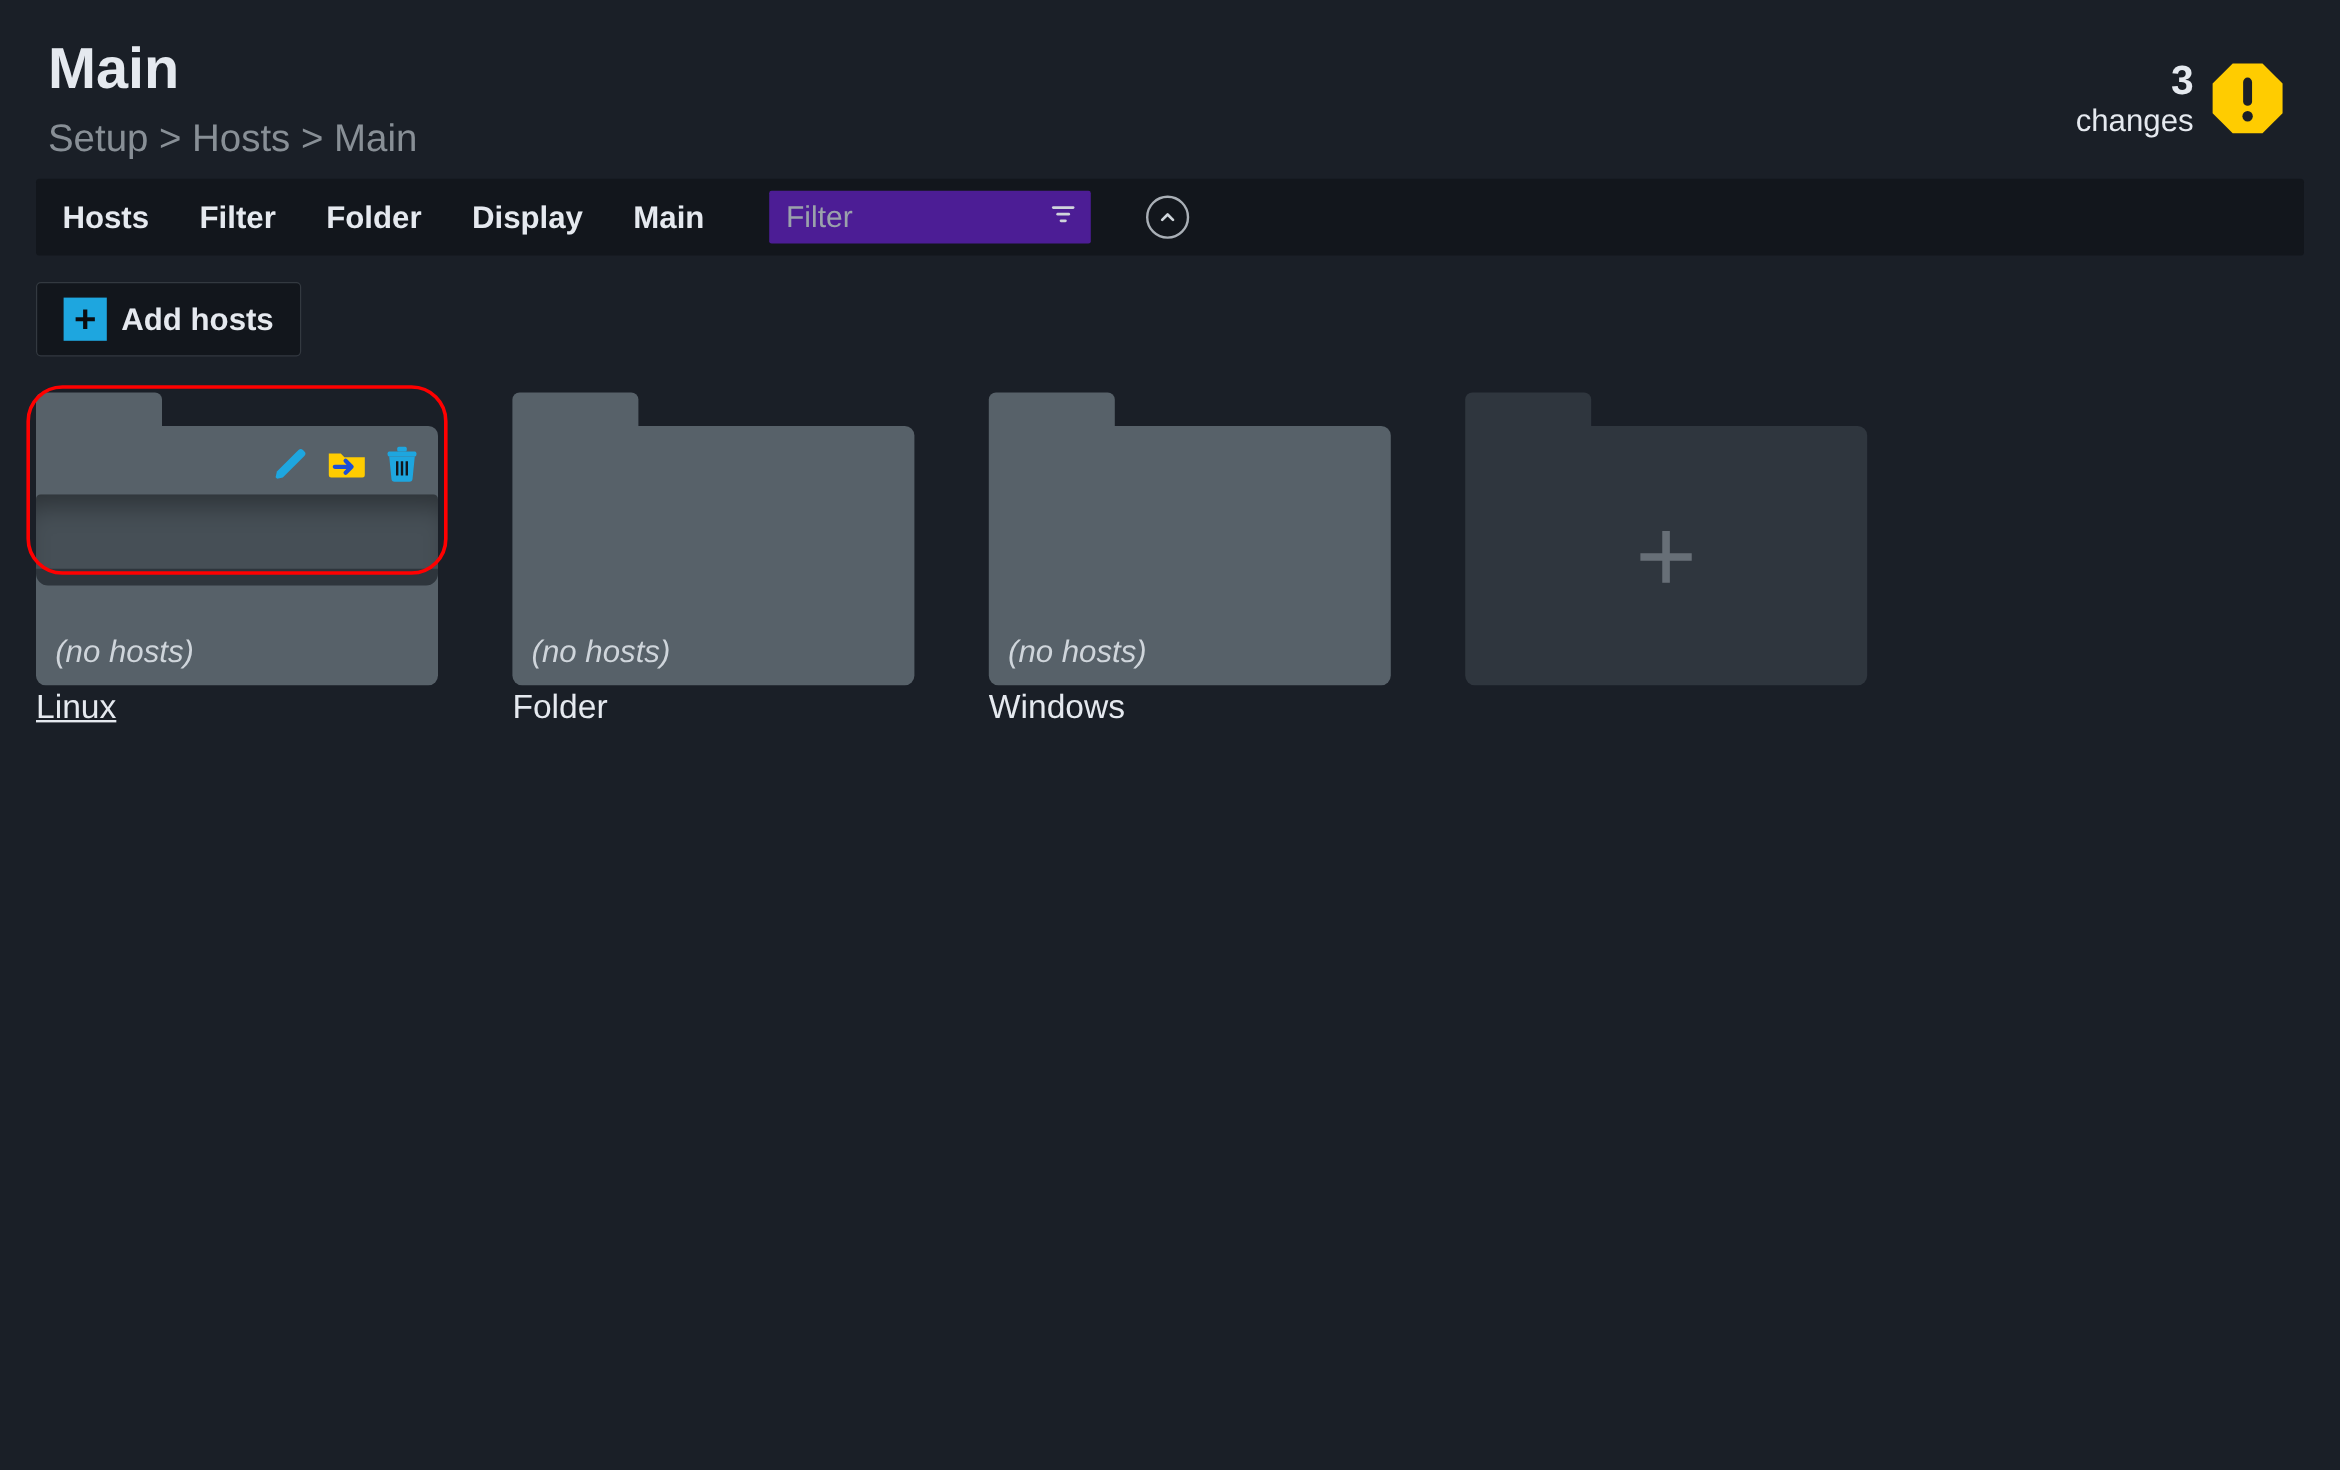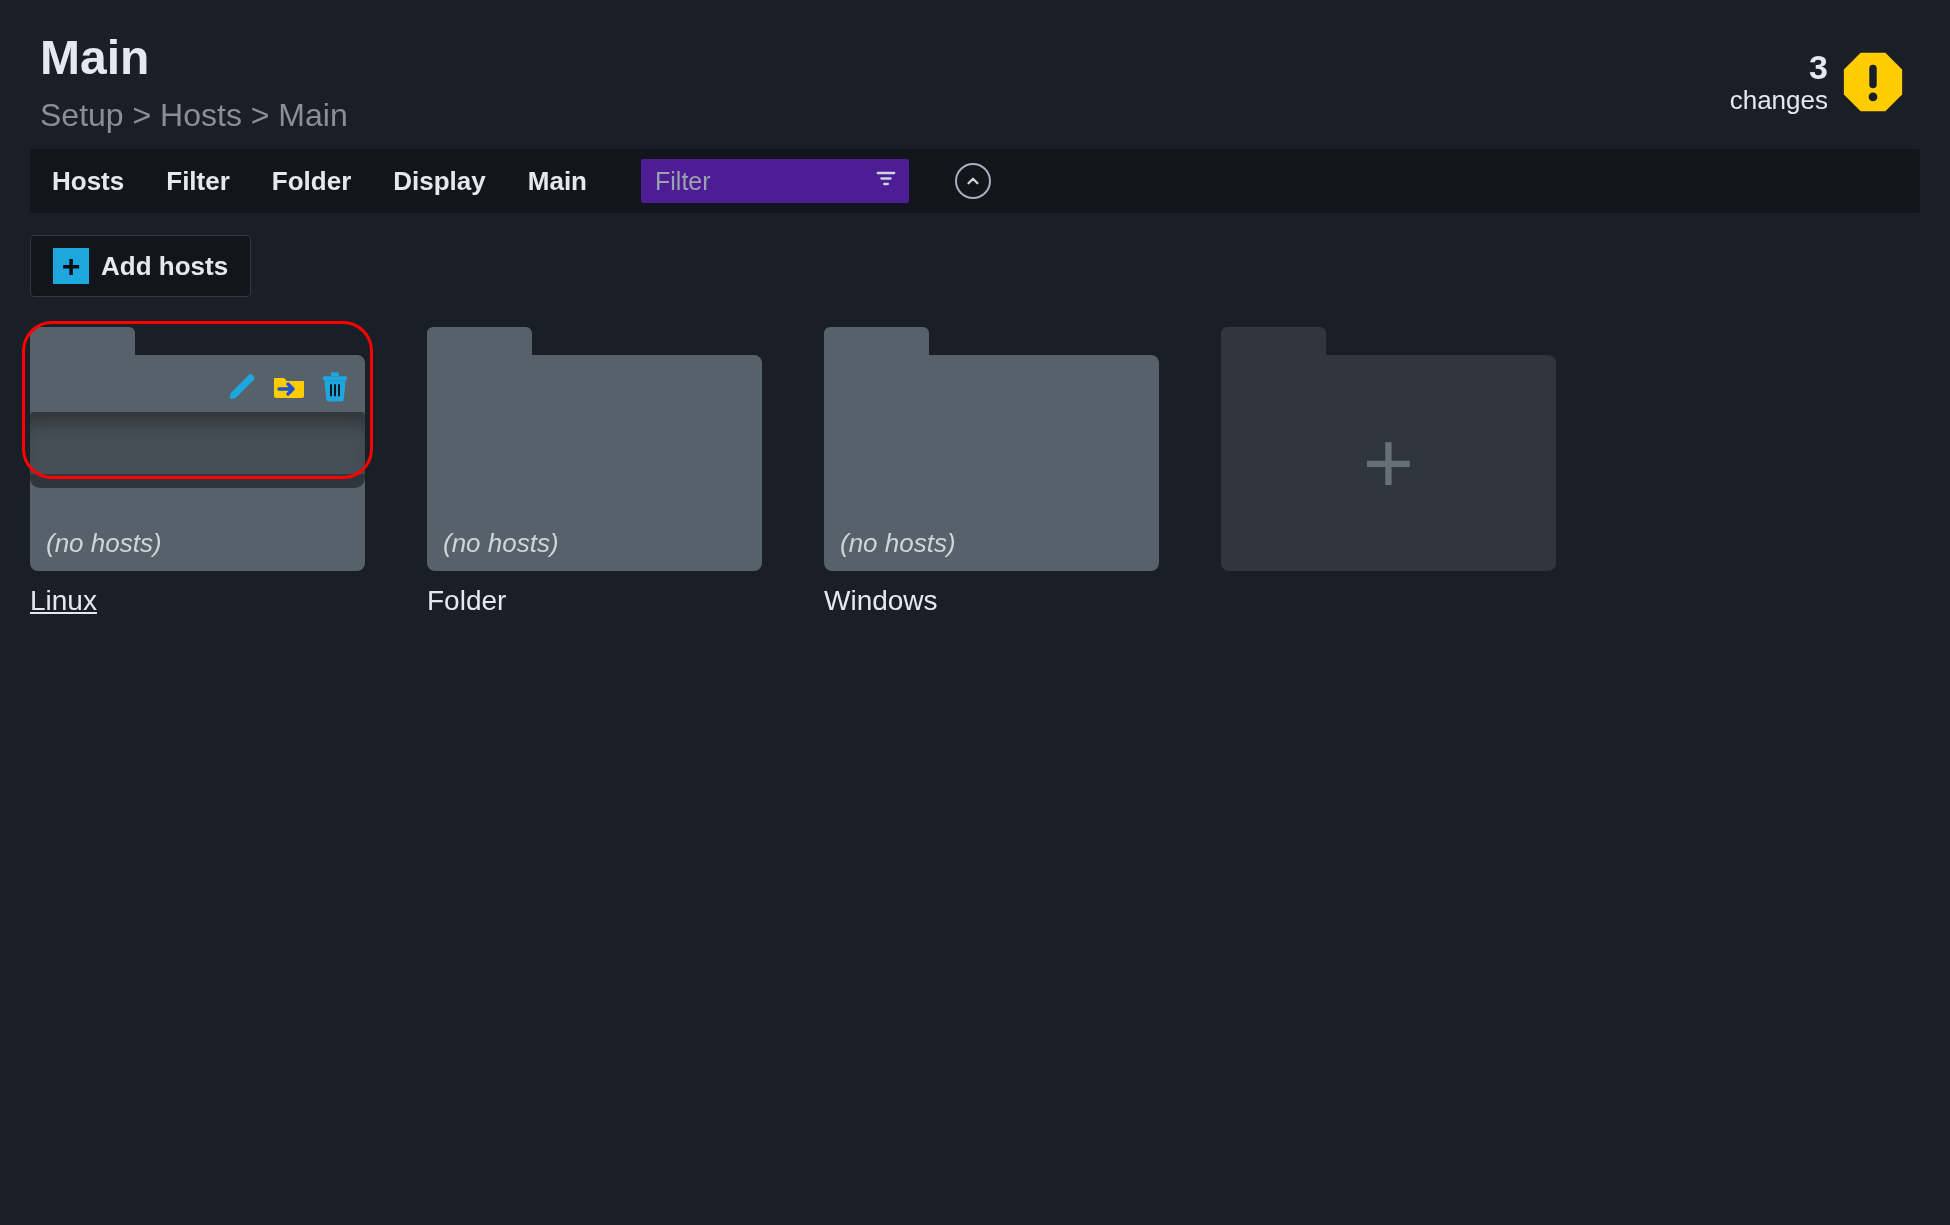--- a/index.html
+++ b/index.html
@@ -36,21 +36,21 @@
   .actions{display:flex;gap:18px;margin:22px 0 30px;}
   .act-btn{display:flex;align-items:center;gap:12px;background:var(--btn);border:1px solid var(--btn-border);color:var(--text);font-size:26px;font-weight:600;padding:12px 22px;border-radius:4px;cursor:pointer;}
   .sq-plus{width:36px;height:36px;background:var(--blue);display:flex;align-items:center;justify-content:center;font-size:32px;font-weight:800;color:#0b0d10;}
   .mini-folder{position:relative;width:36px;height:28px;}
   .grid{display:flex;flex-wrap:wrap;gap:40px;}
   .folder-cell{width:357px;display:flex;flex-direction:column;align-items:flex-start;}
   .folder{position:relative;width:335px;height:244px;cursor:pointer;}
   .tab{position:absolute;left:0;top:0;width:105px;height:28px;background:var(--folder);border-radius:6px 6px 0 0;}
   .body{position:absolute;left:0;top:28px;width:335px;height:216px;background:var(--folder);border-radius:0 8px 8px 8px;}
   .nohosts{position:absolute;left:16px;bottom:12px;color:#cfd5db;font-style:italic;font-size:26px;}
-  .flabel{color:var(--text);font-size:28px;margin-top:14px;}
+  .flabel{color:var(--text);font-size:28px;margin-top:2px;}
   .flabel.link{text-decoration:underline;}
   .hover-outline{position:absolute;left:-8px;top:-6px;width:351px;height:158px;border:3px solid var(--red);border-radius:30px;pointer-events:none;}
   .open-front{position:absolute;left:0;top:85px;width:335px;height:68px;background:var(--folder-dark);border-radius:4px 4px 6px 6px;box-shadow:inset 0 20px 20px -10px rgba(0,0,0,.35);}
   .open-front::after{content:"";position:absolute;left:0;right:0;bottom:-8px;height:14px;background:#2e353c;border-radius:0 0 10px 10px;}
   .folder-icons{position:absolute;right:14px;top:44px;display:flex;gap:14px;align-items:center;}
   .folder-icons svg{width:32px;height:32px;}
   .new-folder .tab{background:#2f363e;}
   .new-folder .body{background:#2f363e;display:flex;align-items:center;justify-content:center;}
   .big-plus{color:#676f77;font-size:88px;font-weight:300;line-height:0;}
 </style>

